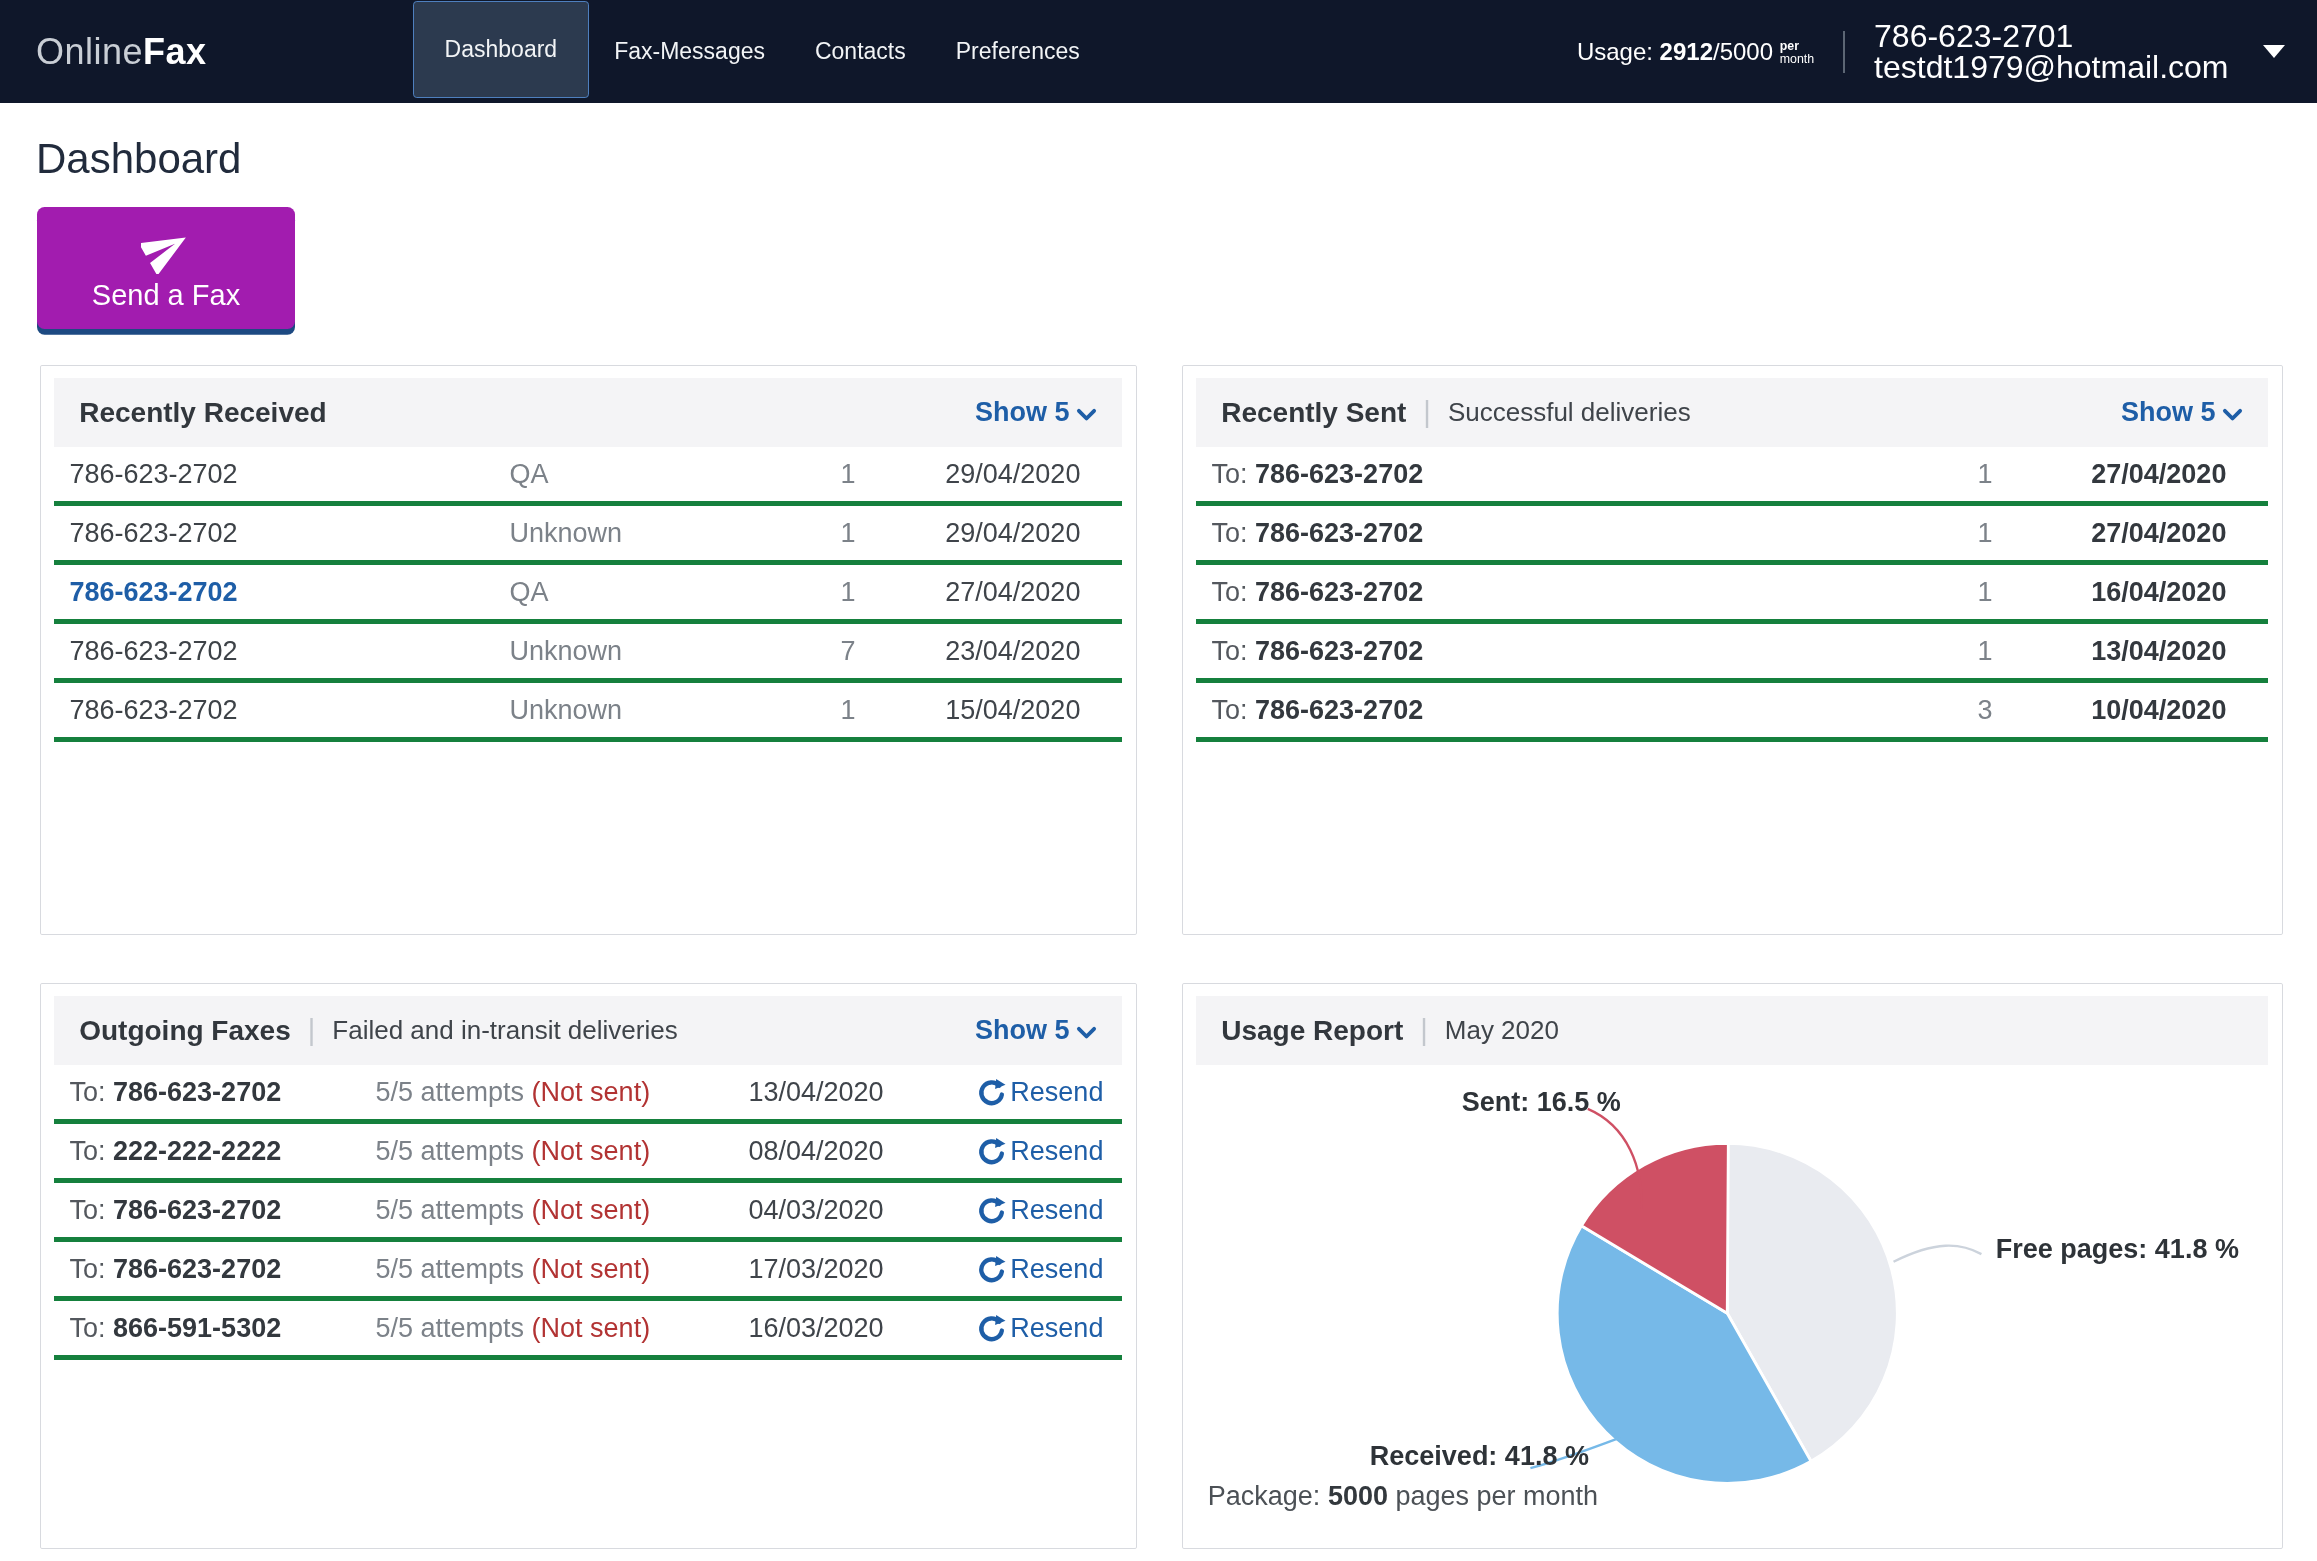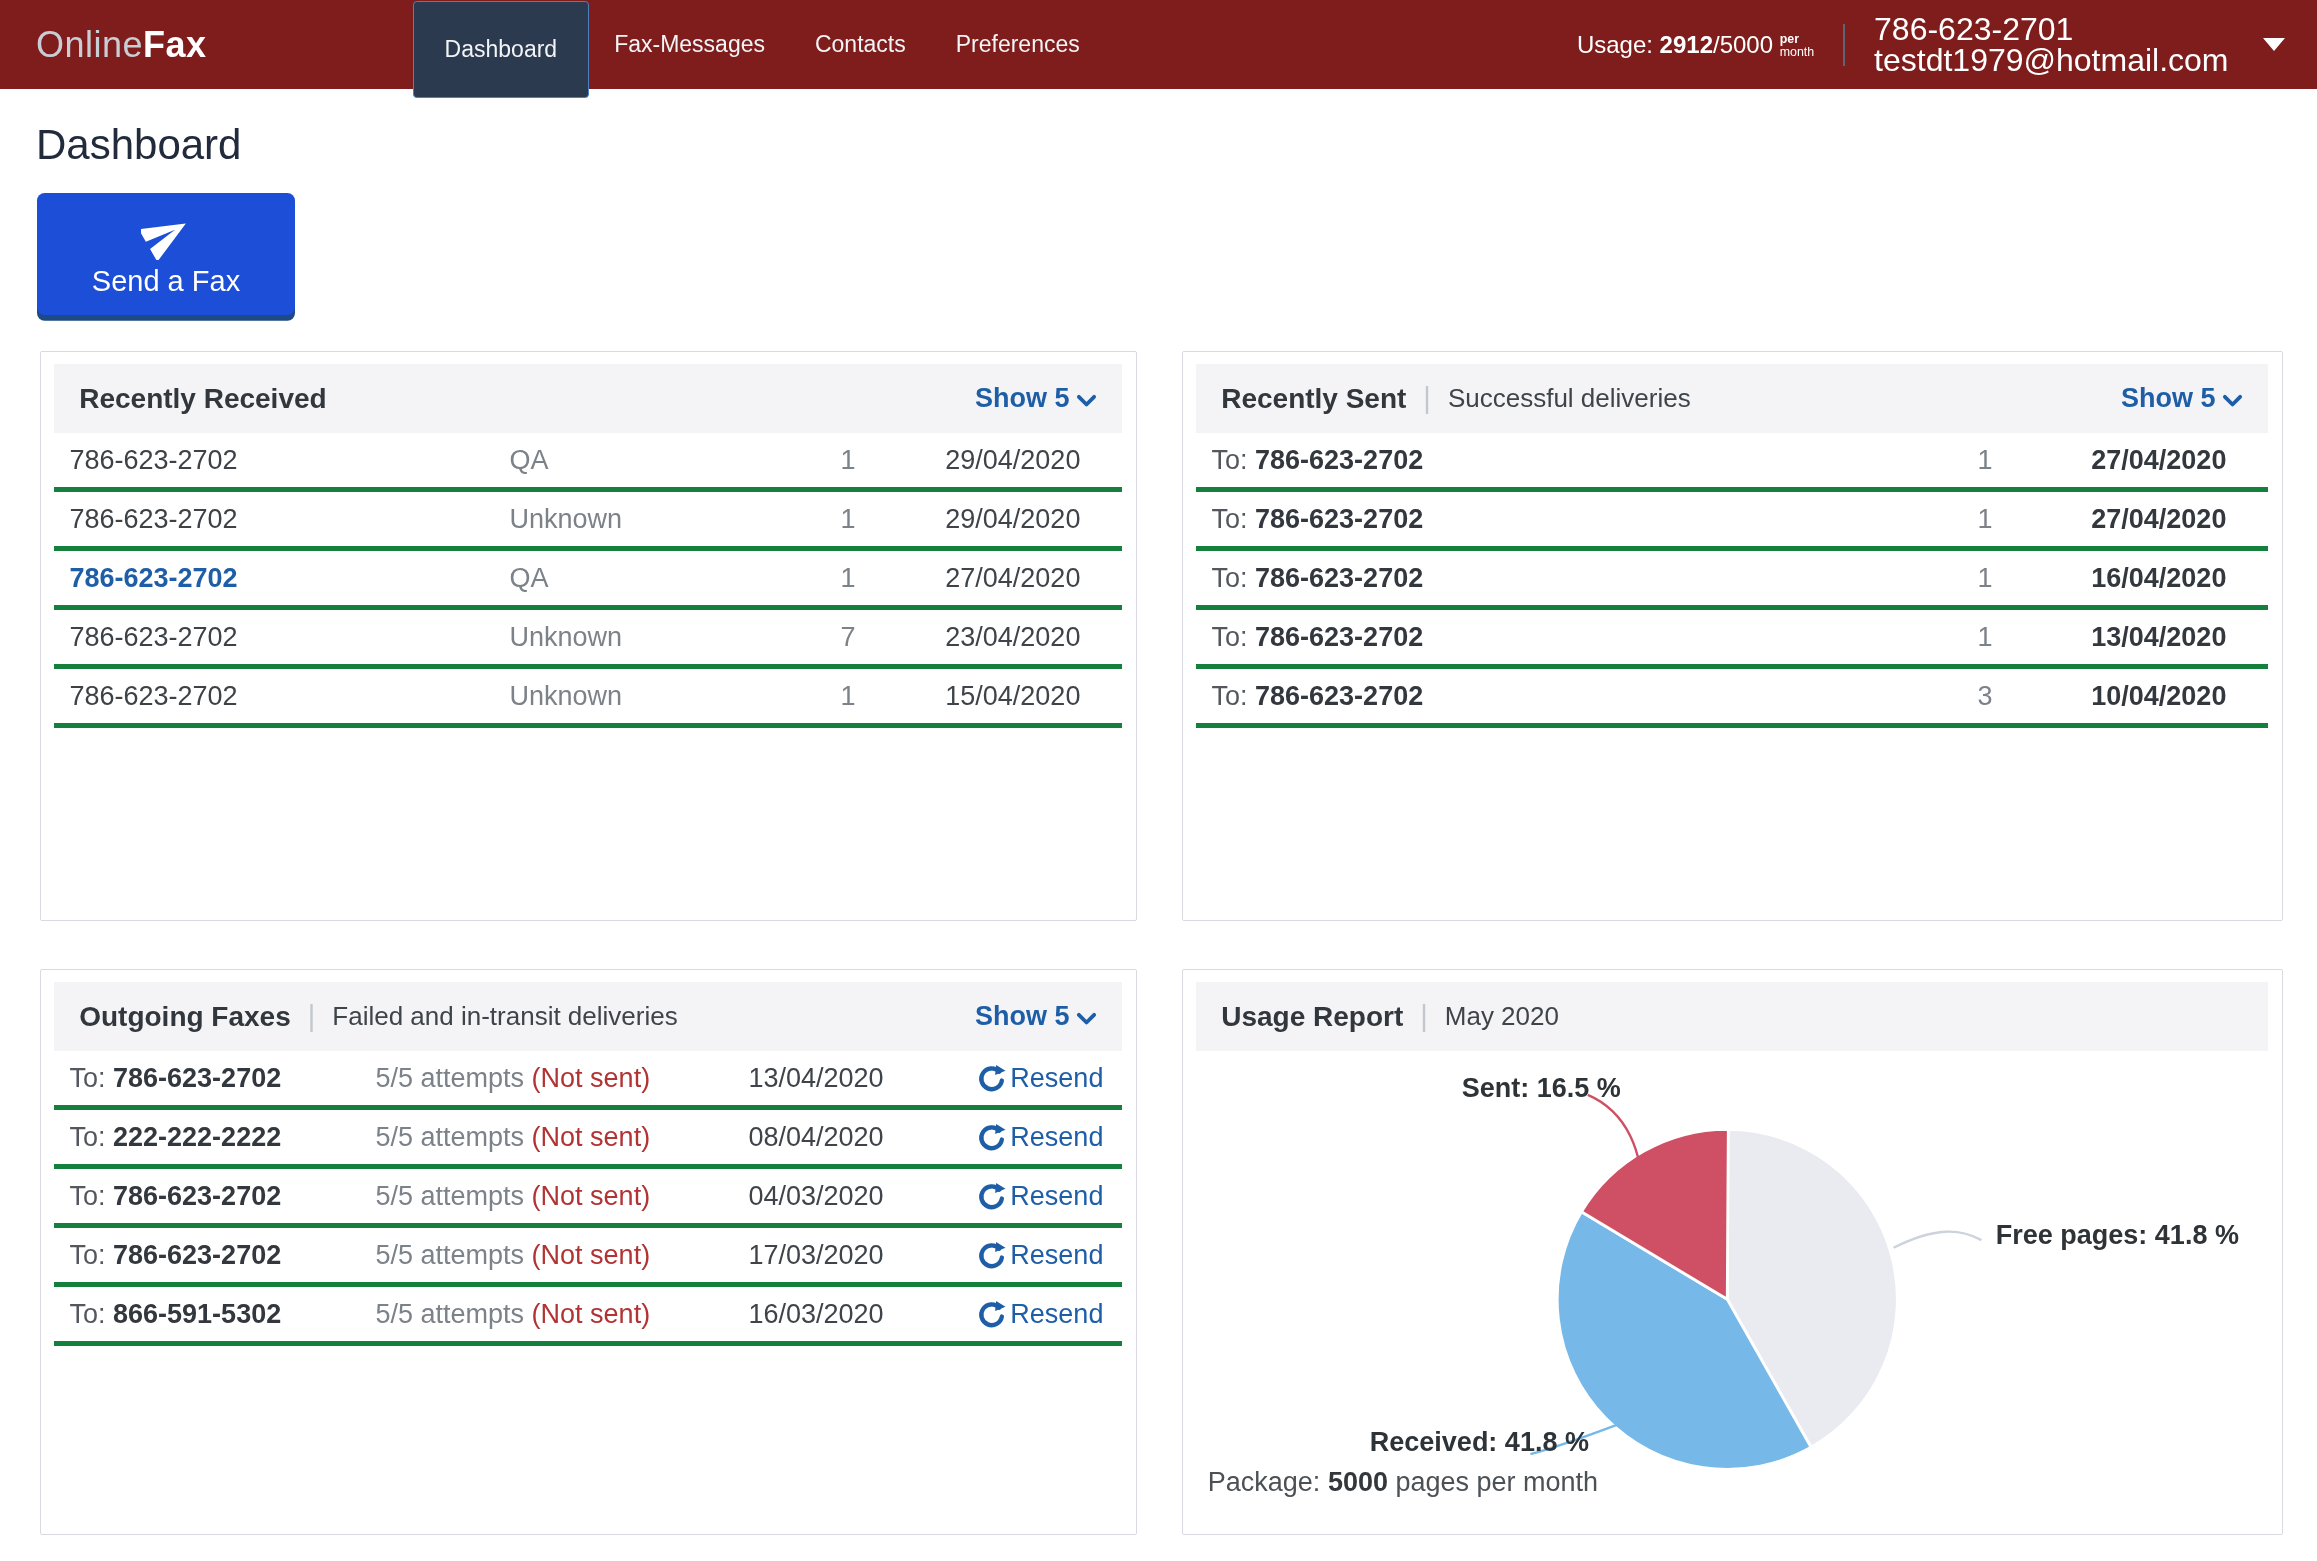--- a/index.html
+++ b/index.html
@@ -1,20 +1,20 @@
 <!DOCTYPE html>
 <html><head>
 <meta charset="utf-8">
 <style>
   * { margin:0; padding:0; box-sizing:border-box; }
   html,body { width:2317px; height:1562px; background:#fff; overflow:hidden;
               font-family:"Liberation Sans", sans-serif; }
 
   
-  .navbar { height:89px; background:#7f1d1d; display:flex; align-items:center;
+  .navbar { height:103px; background:#0f172a; display:flex; align-items:center;
             padding:0 32.5px 0 36px; position:relative; }
   .brand { font-size:36px; letter-spacing:0.5px; cursor:pointer; white-space:nowrap; }
   .brand-light { color:#c9ced5; font-weight:300; }
   .brand-bold  { color:#ffffff; font-weight:700; }
   .tabs { display:flex; align-items:center; margin-left:206px; height:100%; }
   .tab { color:#f2f4f6; font-size:23px; padding:0 25px; height:89px;
          display:flex; align-items:center; cursor:pointer; white-space:nowrap; }
   .tab.active { height:97px; margin-top:1px; align-self:flex-start;
                 background:#2c3a4f; border:1.9px solid #4e7fbe; border-radius:3.8px;
                 padding:0 31px; z-index:5; }
@@ -30,21 +30,21 @@
              cursor:pointer; }
   .caret { width:0; height:0; border-left:11.5px solid transparent;
            border-right:11.5px solid transparent; border-top:13.4px solid #fff;
            margin-left:34px; cursor:pointer; }
 
   
   main { padding:0 32px 0 36px; }
   h1.page-title { font-size:42px; font-weight:500; color:#212b3c; margin-top:32px; }
 
   .send-btn { margin-top:24px; margin-left:1px; width:258px; height:122px;
-              background:#1d4ed8; border:none; border-radius:7.6px;
+              background:#a21caf; border:none; border-radius:7.6px;
               box-shadow:0 5.7px 0 #1d4a82; cursor:pointer; display:flex;
               flex-direction:column; align-items:center; justify-content:center;
               gap:5.7px; }
   .send-btn .lbl { color:#fff; font-size:29px; }
   .send-btn svg { display:block; }
 
   .grid { margin-top:36px; margin-left:3.8px; display:grid;
           grid-template-columns:1097px 1101px; column-gap:45px; row-gap:48px; }
 
   

